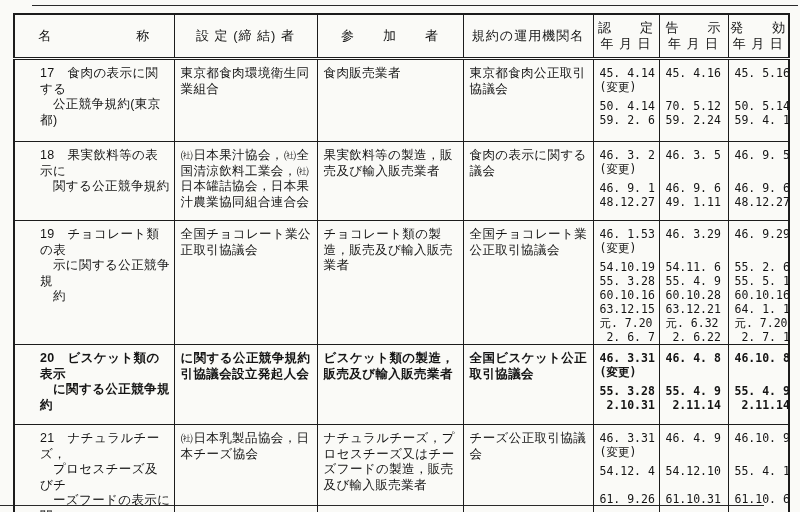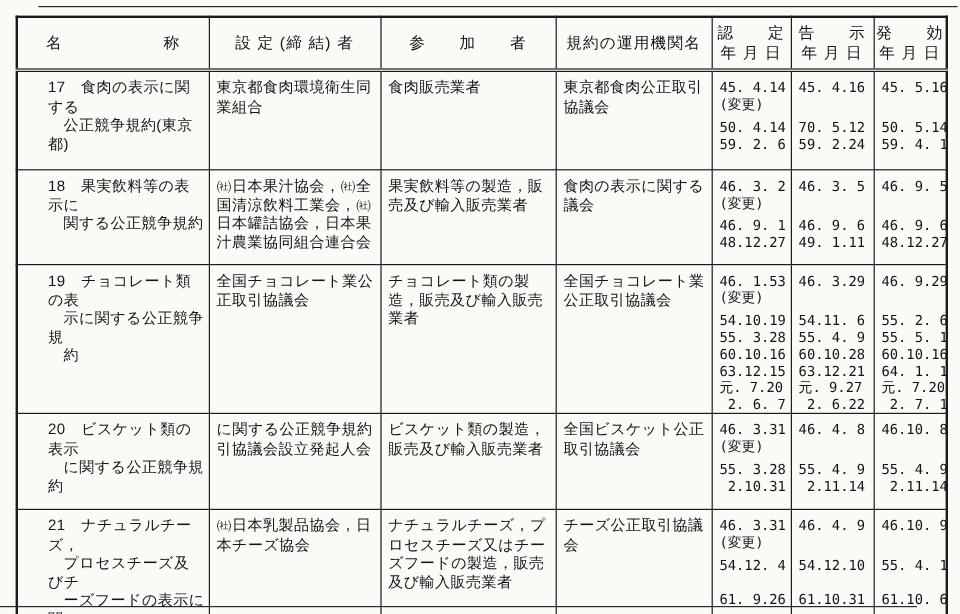--- a/index.html
+++ b/index.html
@@ -39,21 +39,21 @@
   .c-dates{
     font-family:"DejaVu Sans Mono",monospace;
     font-size:11.5px;line-height:14px;letter-spacing:0;
     padding:6px 2px 0 6px;
   }
   .c-dates div{min-height:14px;white-space:pre;}
   .c-dates div:nth-child(2){margin-bottom:5px;}
   tr.r17 td{height:75px;}
   tr.r18 td{height:72px;}
   tr.r19 td{height:115px;}
-  tr.r20 td{height:73px;}
+  tr.r20 td{height:73px;font-weight:bold;}
   tr.r21 td{height:110px;}
 </style>
 </head>
 <body>
 
 <div class="rule rule-top"></div>
 <div class="rule rule-bottom"></div>
 
 <table class="doc">
   <colgroup>
@@ -158,21 +158,21 @@
           <div>元. 7.20</div>
           <div> 2. 6. 7</div>
         </td>
       <td class="c-dates">
           <div>46. 3.29</div>
           <div></div>
           <div>54.11. 6</div>
           <div>55. 4. 9</div>
           <div>60.10.28</div>
           <div>63.12.21</div>
-          <div>元. 9.27</div>
+          <div>元. 6.32</div>
           <div> 2. 6.22</div>
         </td>
       <td class="c-dates">
           <div>46. 9.29</div>
           <div></div>
           <div>55. 2. 6</div>
           <div>55. 5. 1</div>
           <div>60.10.16</div>
           <div>64. 1. 1</div>
           <div>元. 7.20</div>

